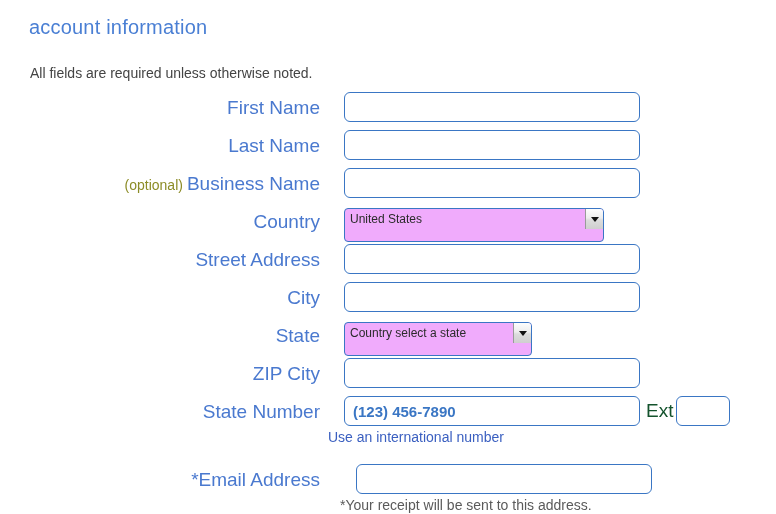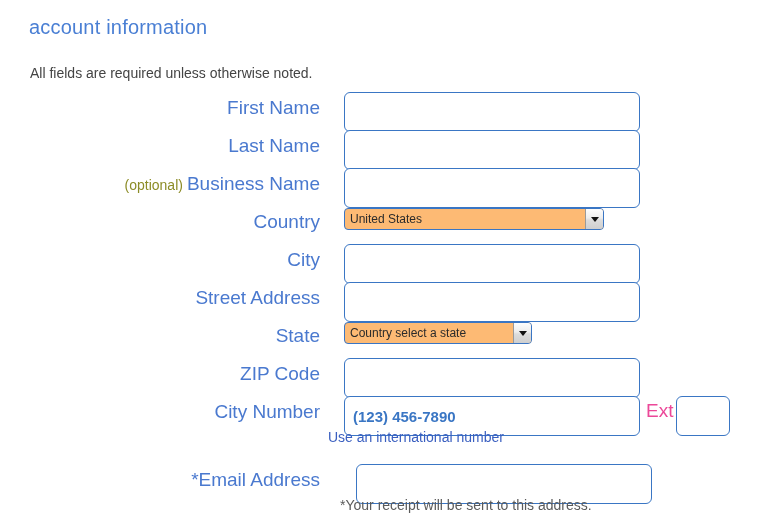--- a/index.html
+++ b/index.html
@@ -78,21 +78,21 @@
   .label .req-star {
     color: #4a79cf;
   }
 
   
   .field {
     position: absolute;
     left: 344px;
     top: 0;
     width: 296px;
-    height: 40px;
+    height: 30px;
     box-sizing: border-box;
     border: 1px solid #3a76c4;
     border-radius: 6px;
     background: #ffffff;
     font-family: "Liberation Sans", sans-serif;
     font-size: 15px;
     color: #15803d;
     padding: 0 8px;
     outline: none;
   }
@@ -104,37 +104,37 @@
   .field.phone { width: 296px; }
 
   .ext-label {
     position: absolute;
     left: 646px;
     top: 0;
     height: 30px;
     line-height: 30px;
     font-size: 19px;
     font-weight: 300;
-    color: #ec4899;
+    color: #14532d;
   }
   .field.ext {
     left: 676px;
     width: 54px;
   }
 
   
   .select-wrap {
     position: absolute;
     left: 344px;
     top: 2px;
-    height: 22px;
+    height: 34px;
     box-sizing: border-box;
     border: 1px solid #3a76c4;
     border-radius: 4px;
-    background: #fdba74;
+    background: #f0abfc;
     display: flex;
     align-items: flex-start;
     overflow: hidden;
   }
   .select-wrap.country { width: 260px; }
   .select-wrap.state   { width: 188px; }
 
   .select-text {
     flex: 1 1 auto;
     padding-left: 5px;
@@ -219,54 +219,54 @@
       <div class="select-wrap country">
         <span class="select-text">United States</span>
         <span class="select-arrow">
             <i></i>
           </span>
       </div>
     </div>
 
     <div class="row">
       <div class="label">
+        <span>Street Address</span>
+      </div>
+      <input class="field" type="text" placeholder="" style="">
+    </div>
+
+    <div class="row">
+      <div class="label">
         <span>City</span>
-      </div>
-      <input class="field" type="text" placeholder="" style="">
-    </div>
-
-    <div class="row">
-      <div class="label">
-        <span>Street Address</span>
       </div>
       <input class="field" type="text" placeholder="" style="">
     </div>
 
     <div class="row">
       <div class="label">
         <span>State</span>
       </div>
       <div class="select-wrap state">
         <span class="select-text">Country select a state</span>
         <span class="select-arrow">
             <i></i>
           </span>
       </div>
     </div>
 
     <div class="row">
       <div class="label">
-        <span>ZIP Code</span>
+        <span>ZIP City</span>
       </div>
       <input class="field" type="text" placeholder="" style="">
     </div>
 
     <div class="row tall">
       <div class="label">
-        <span>City Number</span>
+        <span>State Number</span>
       </div>
       <input class="field phone" type="text" placeholder="(123) 456-7890" style="">
       <div class="ext-label">Ext</div>
       <input class="field ext" type="text" style="">
       <a class="helper link" style="top:32px;">Use an international number</a>
     </div>
 
     <div class="row tall" style="margin-top:22px;margin-left:12px;">
       <div class="label">
         <span class="req-star">*</span><span>Email Address</span>

